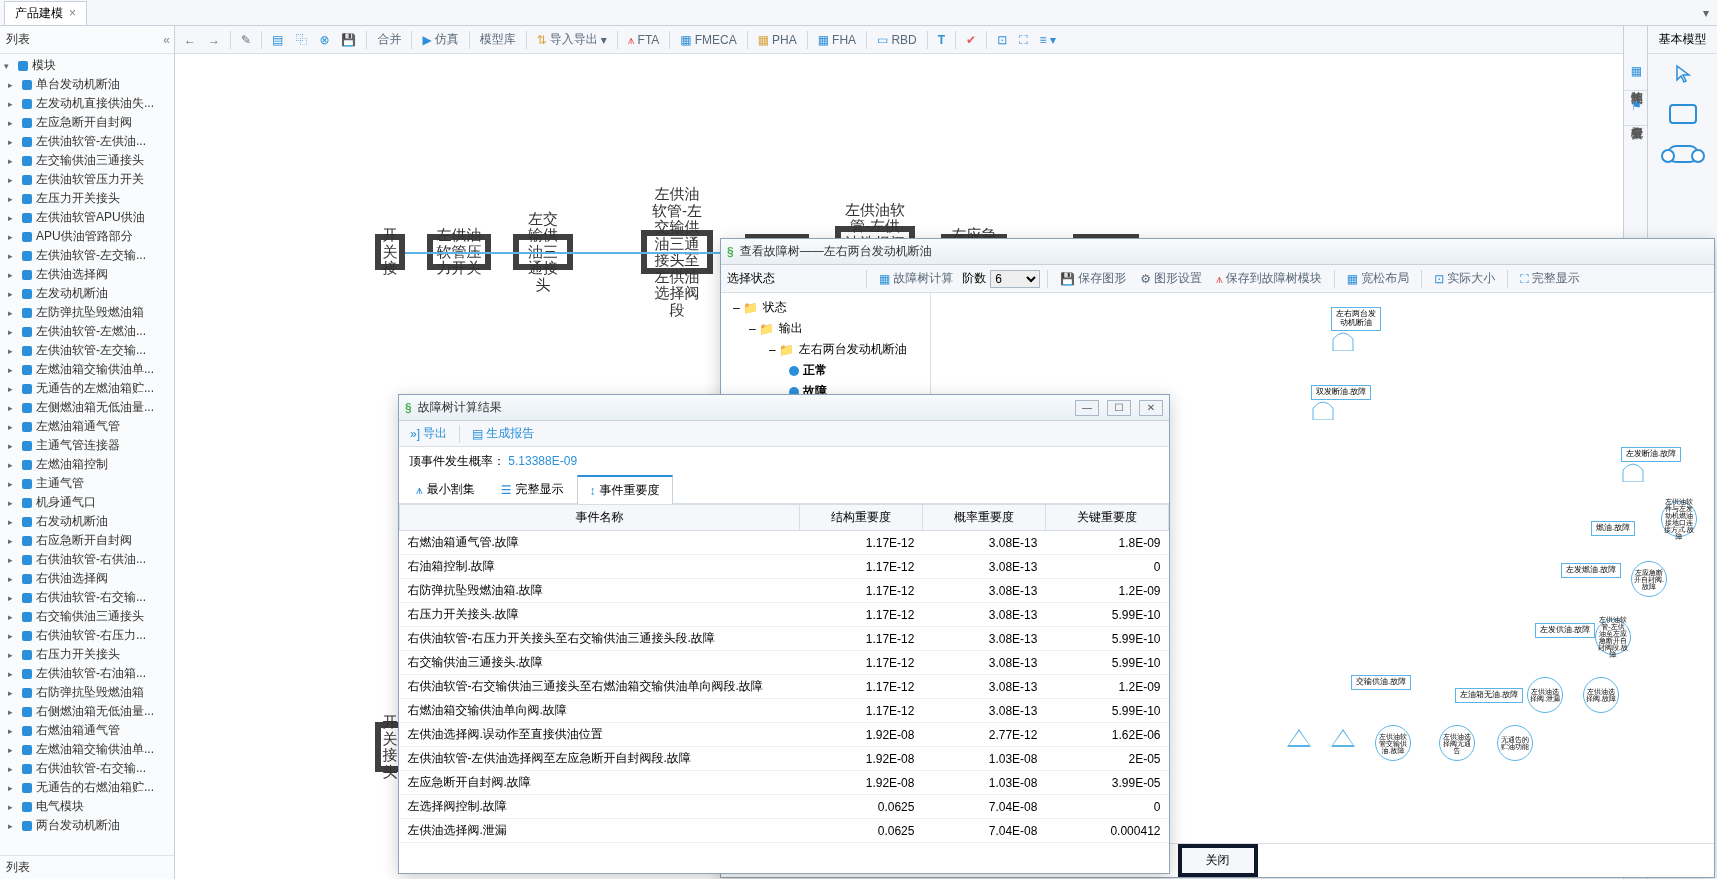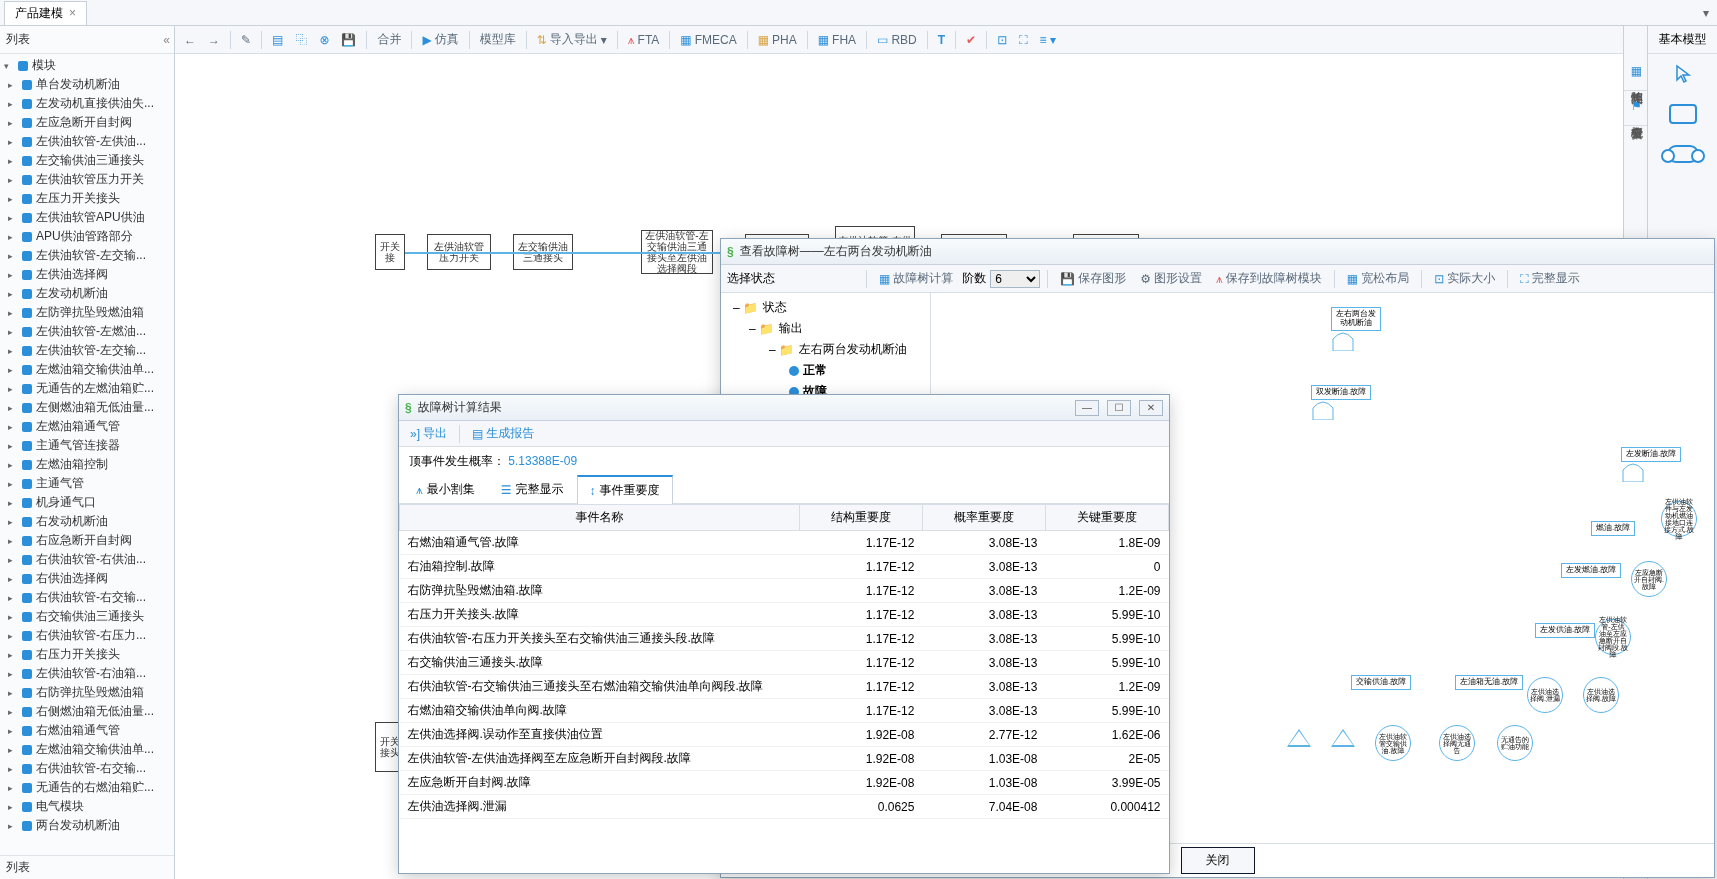--- a/index.html
+++ b/index.html
@@ -29,21 +29,21 @@
 
 .canvas-area { flex: 1; position: relative; background: #fff; }
 
 
 .toolbar { height: 28px; background: #f5f7fa; border-bottom: 1px solid #d8dee5; display: flex; align-items: center; padding: 0 4px; gap: 2px; }
 .tool-btn { padding: 3px 5px; color: #5a6a7a; display: flex; align-items: center; gap: 3px; cursor: pointer; border-radius: 2px; font-size: 12px; }
 .tool-sep { width: 1px; height: 18px; background: #d0d8e0; margin: 0 3px; }
 
 
 .canvas { position: absolute; top: 28px; left: 0; right: 0; bottom: 0; background: #fff; overflow: hidden; }
-.node { position: absolute; border: 1px solid #404040; background: #fff; font-size: 10px; color: #333; display: flex; align-items: center; justify-content: center; text-align: center; padding: 2px; line-height: 1.1; }
+.node { position: absolute; border: 6px solid #404040; background: #fff; font-size: 15px; color: #333; display: flex; align-items: center; justify-content: center; text-align: center; padding: 2px; line-height: 1.1; }
 .line { position: absolute; background: #5bb3e8; }
 
 
 .right-palette { width: 70px; background: #f5f7fa; border-left: 1px solid #c8d0d9; display: flex; flex-direction: column; }
 .palette-header { height: 28px; display: flex; align-items: center; justify-content: center; border-bottom: 1px solid #d8dee5; font-size: 12px; }
 .palette-item { height: 40px; display: flex; align-items: center; justify-content: center; cursor: pointer; }
 .shape-rect { width: 28px; height: 20px; border: 2px solid #2b8fd9; border-radius: 4px; }
 .shape-circle-rect { width: 32px; height: 18px; border: 2px solid #2b8fd9; border-radius: 9px; position: relative; }
 .shape-circle-rect::before, .shape-circle-rect::after { content: ''; position: absolute; width: 10px; height: 10px; border: 2px solid #2b8fd9; border-radius: 50%; top: 2px; }
 .shape-circle-rect::before { left: -8px; background: #fff; }
@@ -66,21 +66,21 @@
 .ft-content { flex: 1; display: flex; }
 .ft-tree-panel { width: 210px; border-right: 1px solid #d8dee5; padding: 4px; overflow: hidden; }
 .ft-tree-item { display: flex; align-items: center; gap: 4px; padding: 2px 2px 2px 8px; font-size: 12px; }
 .ft-tree-item.l2 { padding-left: 24px; }
 .ft-tree-item.l3 { padding-left: 44px; }
 .ft-tree-item.l4 { padding-left: 64px; font-weight: bold; }
 .folder-icon { color: #d9a441; }
 .leaf-icon { width: 10px; height: 10px; background: #2b8fd9; border-radius: 50%; }
 .ft-canvas { flex: 1; background: #fff; position: relative; overflow: hidden; }
 .ft-footer { height: 34px; border-top: 1px solid #d8dee5; display: flex; align-items: center; justify-content: center; }
-.ft-footer button { padding: 4px 24px; border: 1px solid #0f172a; background: #f5f7fa; cursor: pointer; }
+.ft-footer button { padding: 4px 24px; border: 4px solid #0f172a; background: #f5f7fa; cursor: pointer; }
 
 
 .ft-node { position: absolute; font-size: 9px; text-align: center; }
 .ft-box { border: 1px solid #5bb3e8; background: #fff; padding: 2px 4px; font-size: 8px; line-height: 1.1; min-width: 40px; }
 .ft-circle { width: 36px; height: 36px; border: 1px solid #5bb3e8; border-radius: 50%; background: #fff; display: flex; align-items: center; justify-content: center; font-size: 7px; line-height: 1; padding: 2px; }
 .ft-triangle { width: 0; height: 0; border-left: 12px solid transparent; border-right: 12px solid transparent; border-bottom: 18px solid #5bb3e8; position: relative; margin: 0 auto; }
 .ft-triangle::after { content: ''; position: absolute; left: -10px; top: 2px; width: 0; height: 0; border-left: 10px solid transparent; border-right: 10px solid transparent; border-bottom: 14px solid #fff; }
 
 
 .result-dialog { left: 398px; top: 394px; width: 772px; height: 480px; }
@@ -547,21 +547,21 @@
         </div>
       <div class="ft-node" style="left:604px;top:330px">
           <div class="ft-box">左发供油.故障</div>
         </div>
       <div class="ft-node" style="left:664px;top:326px">
           <div class="ft-circle">左供油软管-左供油至左应急断开自封阀段.故障</div>
         </div>
       <div class="ft-node" style="left:420px;top:382px">
           <div class="ft-box">交输供油.故障</div>
         </div>
-      <div class="ft-node" style="left:524px;top:382px">
+      <div class="ft-node" style="left:524px;top:395px">
           <div class="ft-box">左油箱无油.故障</div>
         </div>
       <div class="ft-node" style="left:596px;top:384px">
           <div class="ft-circle">左供油选择阀.泄漏</div>
         </div>
       <div class="ft-node" style="left:652px;top:384px">
           <div class="ft-circle">左供油选择阀.故障</div>
         </div>
 
       <div class="ft-node" style="left:356px;top:436px">
@@ -688,20 +688,26 @@
             <td class="num">1.03E-08</td>
             <td class="num">2E-05</td>
           </tr>
           <tr>
             <td>左应急断开自封阀.故障</td>
             <td class="num">1.92E-08</td>
             <td class="num">1.03E-08</td>
             <td class="num">3.99E-05</td>
           </tr>
           <tr>
+            <td>左选择阀控制.故障</td>
+            <td class="num">0.0625</td>
+            <td class="num">7.04E-08</td>
+            <td class="num">0</td>
+          </tr>
+          <tr>
             <td>左供油选择阀.泄漏</td>
             <td class="num">0.0625</td>
             <td class="num">7.04E-08</td>
             <td class="num">0.000412</td>
           </tr>
         </tbody>
     </table>
   </div>
 </div>
 

